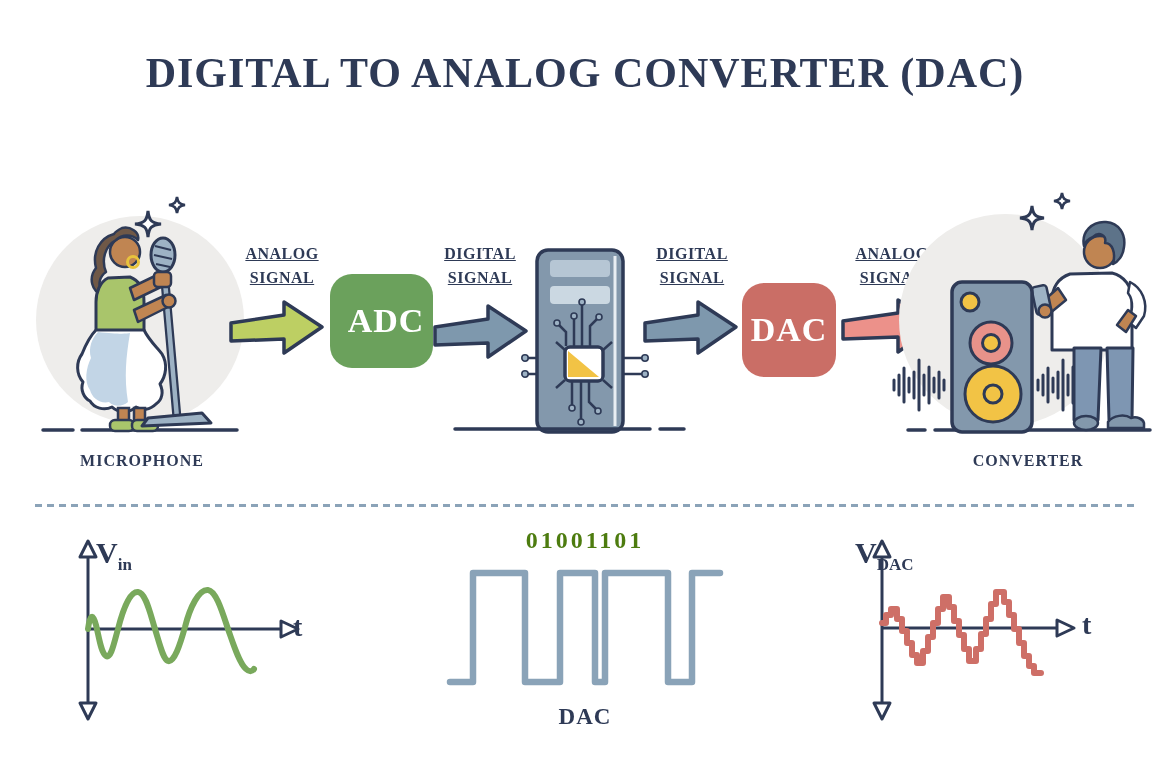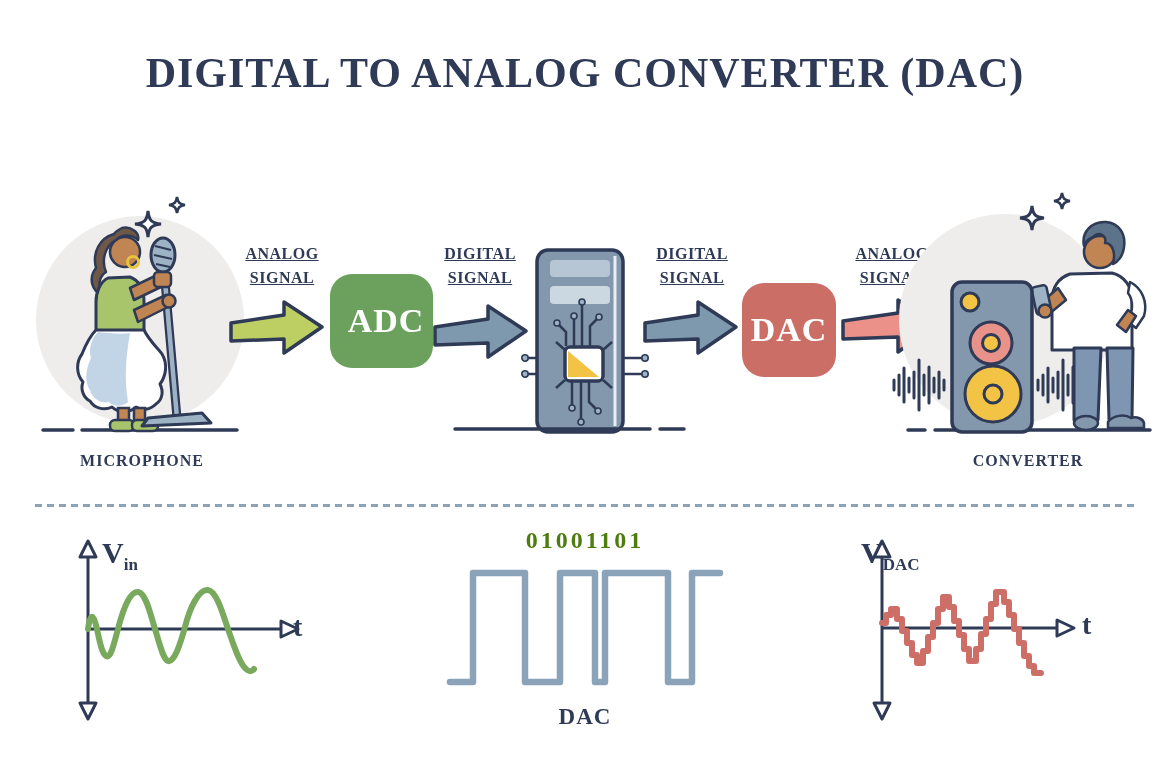--- a/index.html
+++ b/index.html
@@ -10,21 +10,21 @@
          font-size:42px;line-height:51px;letter-spacing:1px;color:#2e3a56;}
   .sig-label{top:242px;text-align:center;font-weight:bold;font-size:16px;line-height:24px;
              letter-spacing:.5px;color:#2e3a56;text-decoration:underline;}
   .caption{top:452px;text-align:center;font-weight:bold;font-size:16px;letter-spacing:1px;color:#2e3a56;}
   .conv-box{width:94px;height:94px;border-radius:22px;display:flex;align-items:center;justify-content:center;
             color:#ffffff;font-weight:bold;font-size:34px;letter-spacing:1px;}
   .adc{background:#6ba15c;}
   .dac{background:#ca6e66;}
   .divider{left:35px;top:504px;width:1100px;height:3px;
            background:repeating-linear-gradient(90deg,#8ba3b8 0 7px,transparent 7px 12px);}
-  .axis-label{font-weight:bold;font-size:30px;color:#2e3a56;margin-left:6px;}
+  .axis-label{font-weight:bold;font-size:30px;color:#2e3a56;}
   .axis-label sub{font-size:17px;font-weight:bold;}
   .t-label{font-weight:bold;font-size:28px;color:#2e3a56;}
   .bits{top:527px;left:460px;width:250px;text-align:center;font-weight:bold;font-size:24px;
         letter-spacing:3px;color:#4d7c0f;}
   .wave-caption{top:704px;left:510px;width:150px;text-align:center;font-weight:bold;font-size:23px;
         letter-spacing:1px;color:#2e3a56;}
   svg{display:block;overflow:visible;}
 </style>
 </head>
 <body>

